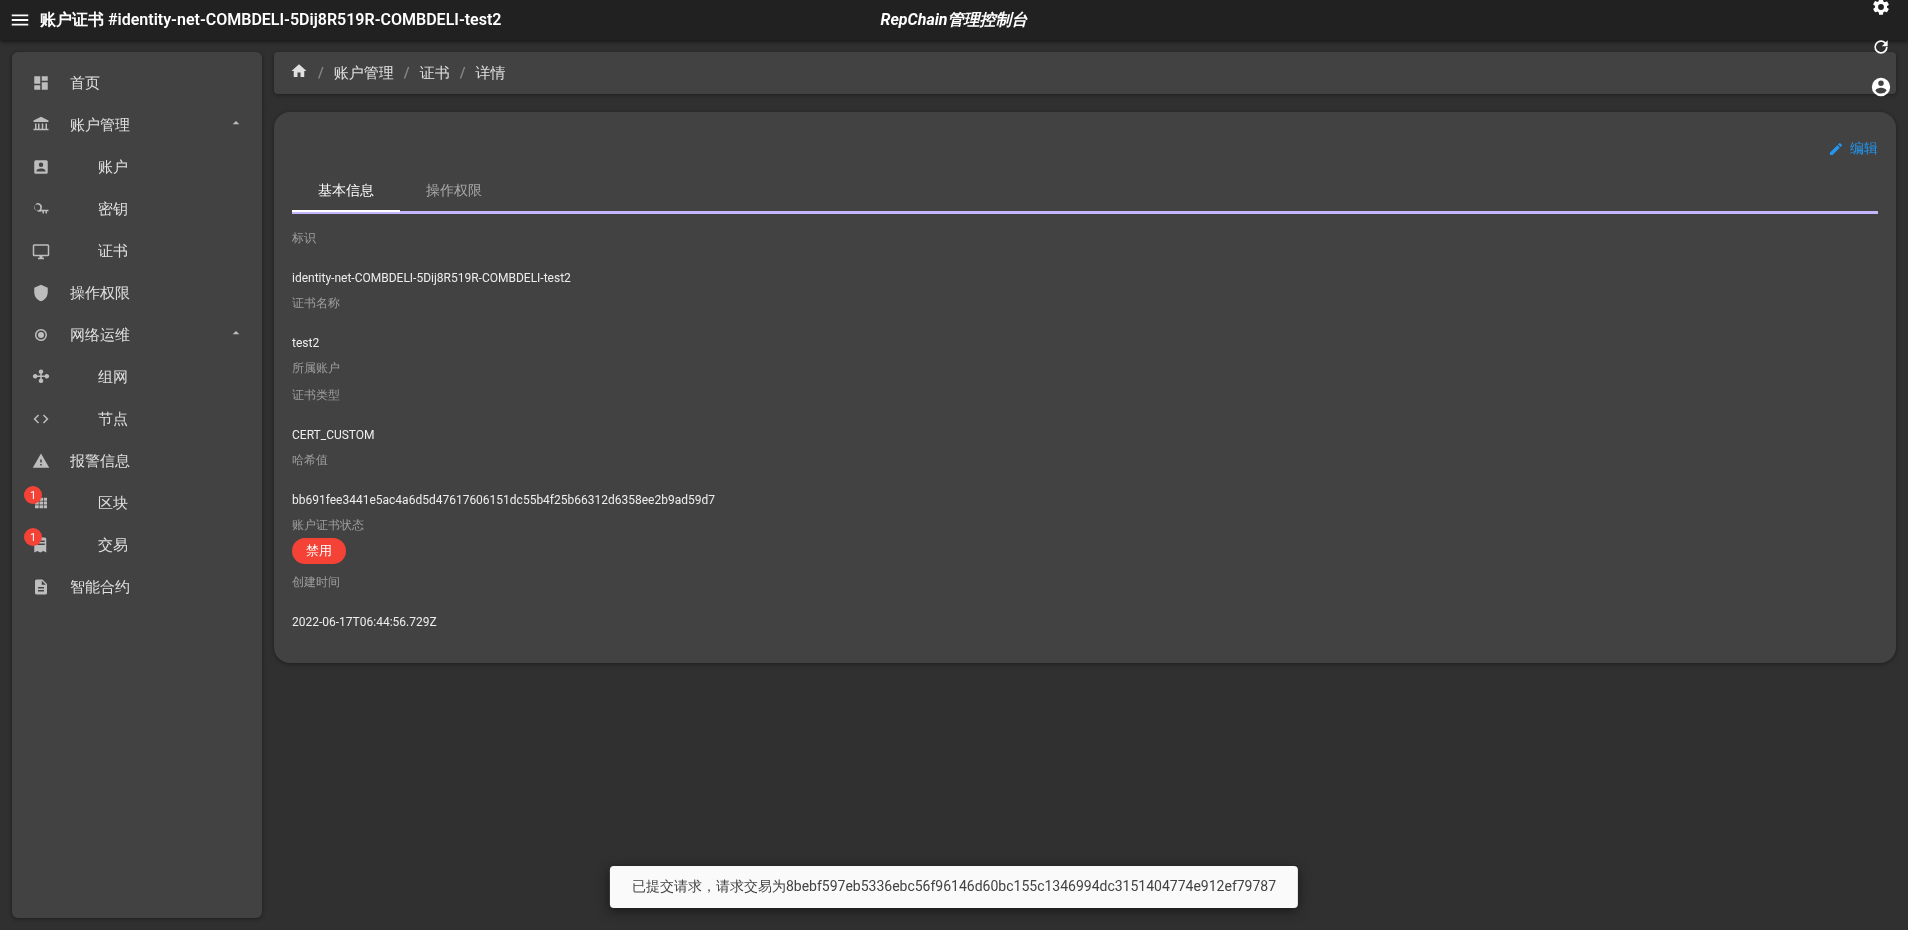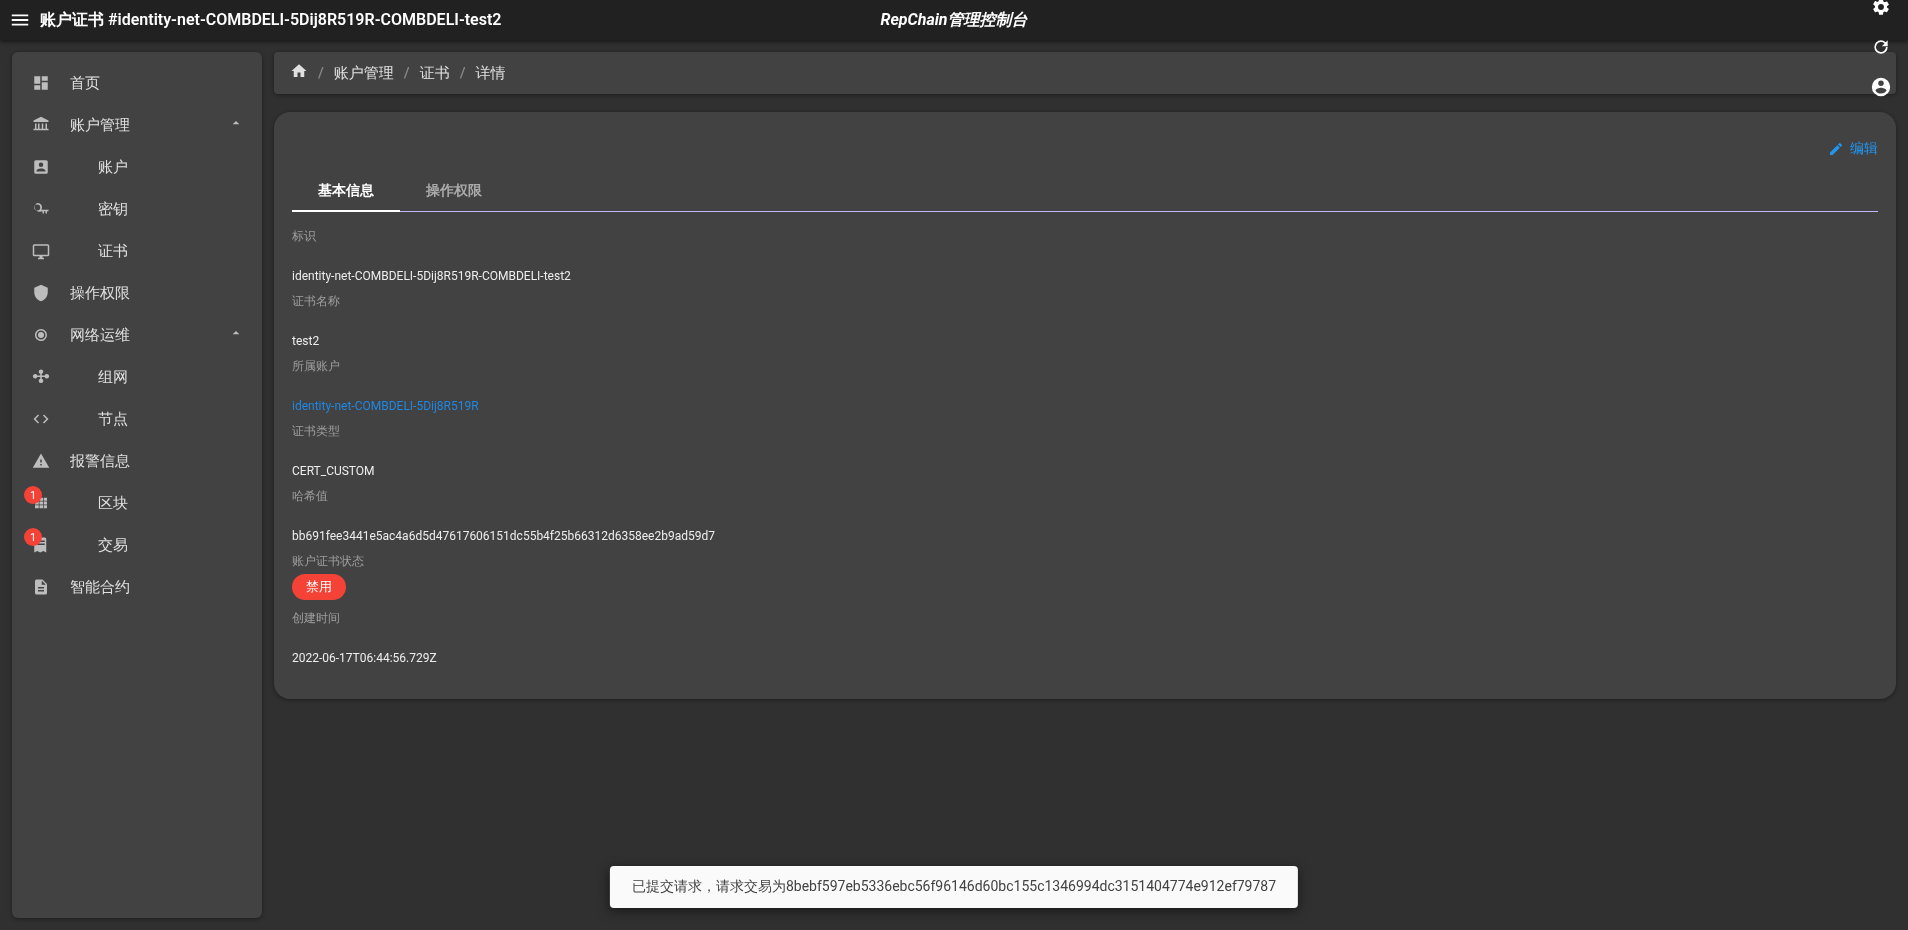--- a/index.html
+++ b/index.html
@@ -78,21 +78,21 @@
   .breadcrumb-card a { color:#e0e0e0; text-decoration:none;}
   .content-card {
     background:#424242;
     border-radius:16px;
     margin-top:18px;
     padding: 28px 18px 24px;
     box-shadow: 0 1px 4px rgba(0,0,0,.4);
   }
   .card-actions { display:flex; justify-content:flex-end; }
   .edit-btn { display:flex; align-items:center; gap:6px; color:#2196f3; cursor:pointer; font-size:14px;}
-  .tabs { display:flex; border-bottom:1px solid #c4b5fd; margin-top:14px;font-weight:bold;}
+  .tabs { display:flex; border-bottom:3px solid #c4b5fd; margin-top:14px;}
   .tab { padding:10px 26px; color:#aaa; cursor:pointer; font-size:14px;}
   .tab.active { color:#fff; border-bottom:2px solid #fff; margin-bottom:-1px;}
   .fields { padding-top:10px;}
   .field { margin: 6px 0 10px;}
   .field-label { font-size:12px; color:#9e9e9e; margin-bottom:4px;}
   .field-value { font-size:12px; color:#eee;margin-top:24px;}
   .link-value { color:#1e88e5; cursor:pointer;}
   .chip {
     display:inline-flex; align-items:center;
     background:#f44336; color:#fff;
@@ -301,21 +301,20 @@
         <div class="field">
           <div class="field-label">标识</div>
           <div class="field-value">identity-net-COMBDELI-5Dij8R519R-COMBDELI-test2</div>
         </div>
         <div class="field">
           <div class="field-label">证书名称</div>
           <div class="field-value">test2</div>
         </div>
         <div class="field">
           <div class="field-label">所属账户</div>
-          <div class="field-value link-value">identity-net-COMBDELI-5Dij8R519R</div>
         </div>
         <div class="field">
           <div class="field-label">证书类型</div>
           <div class="field-value">CERT_CUSTOM</div>
         </div>
         <div class="field">
           <div class="field-label">哈希值</div>
           <div class="field-value">bb691fee3441e5ac4a6d5d47617606151dc55b4f25b66312d6358ee2b9ad59d7</div>
         </div>
         <div class="field">

